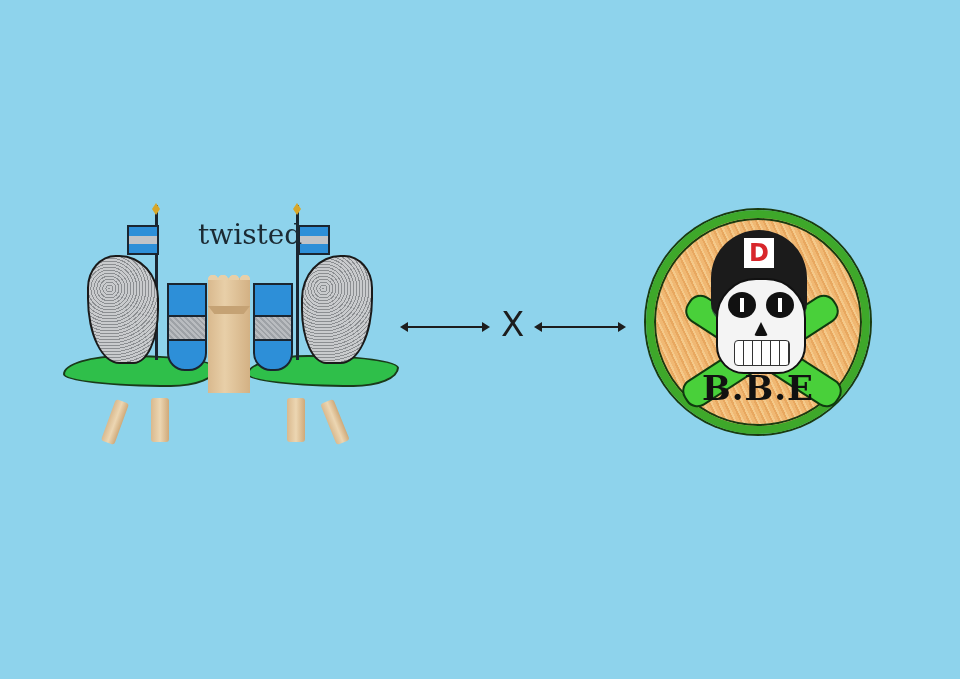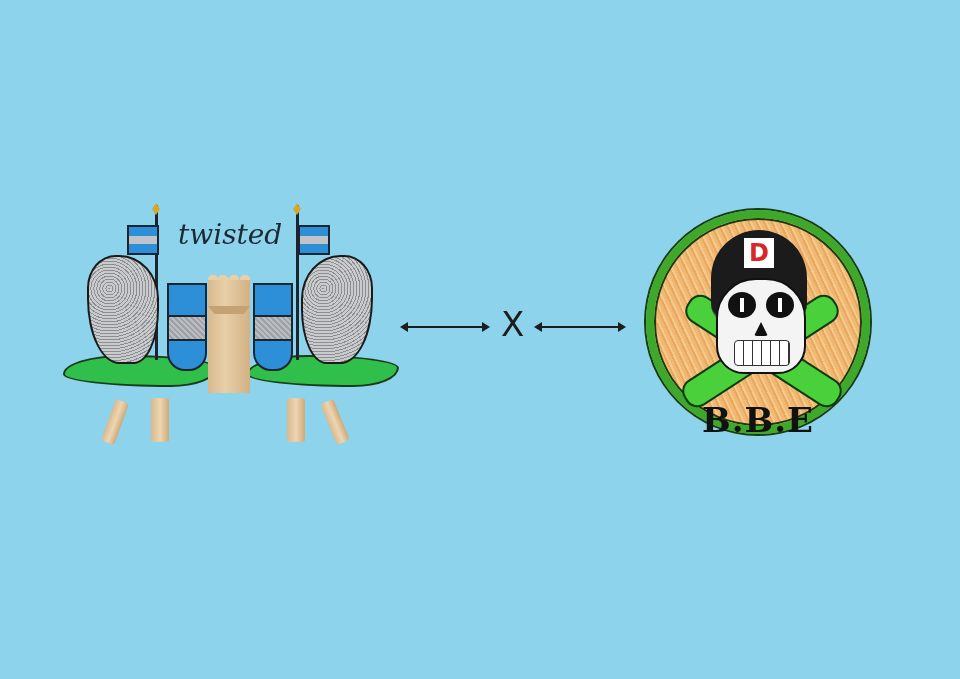--- a/index.html
+++ b/index.html
@@ -6,22 +6,22 @@
     body {
       width: 960px; height: 679px; overflow: hidden;
       background: #8ED3EC;
       position: relative;
       font-family: "DejaVu Serif", serif;
     }
     .abs { position: absolute; }
     
     #tk-logo { left: 55px; top: 195px; width: 345px; height: 265px; }
     .tk-word {
-      position: absolute; font-family: "DejaVu Serif", serif; font-style: italic;
-      color: #1b2a33; letter-spacing: 0px;
+      position: absolute; font-family: "DejaVu Serif", serif; 
+      color: #1b2a33; letter-spacing: 0px; margin-left: 20px;
     }
     .tk-word.top { left: 123px; top: 23px; font-size: 28px; }
     .tk-word.bot { left: 132px; top: 212px; font-size: 32px; }
     .grass {
       position: absolute; background: #2fbf4a; border: 2px solid #1a3a1a;
       border-radius: 40% 60% 30% 70% / 60% 40% 60% 40%;
     }
     .shield {
       position: absolute; width: 36px; height: 84px;
       border: 2px solid #1a2530; background: #2d8fd8;
@@ -120,21 +120,21 @@
     .teeth {
       position: absolute; left: 16px; top: 60px; width: 54px; height: 24px;
       background:
         repeating-linear-gradient(90deg, #fff 0 8px, #333 8px 9px),
         #fff;
       border: 1px solid #333; border-radius: 4px;
     }
     #bbe-text {
       position: absolute; left: 0; right: 0; top: 150px; text-align: center;
       font-family: "DejaVu Serif", serif; font-weight: bold; font-size: 34px;
-      color: #111; letter-spacing: 1px; margin-top: 32px;
+      color: #111; letter-spacing: 1px;
     }
   </style>
 </head>
 <body>
 
 <div id="tk-logo" class="abs">
 
   <div class="grass" style="left:8px;top:160px;width:150px;height:28px;"></div>
   <div class="grass" style="left:192px;top:160px;width:148px;height:28px;"></div>
 

